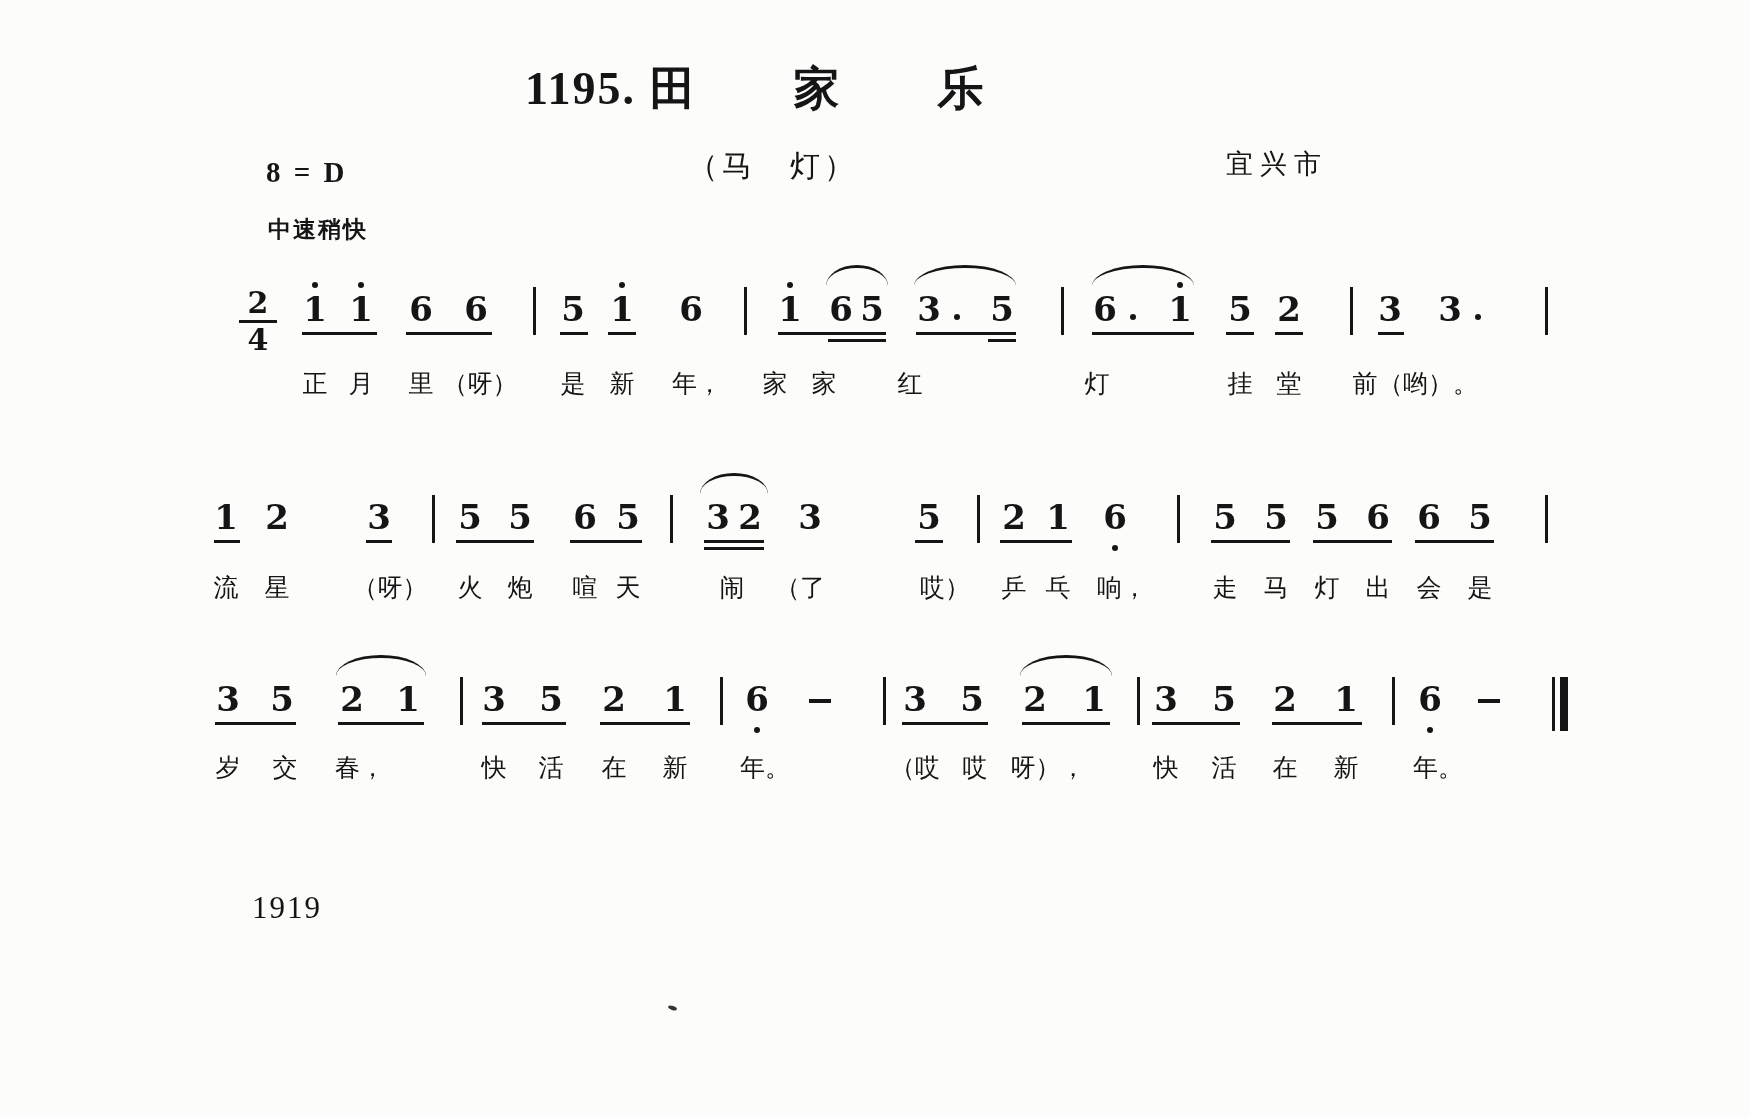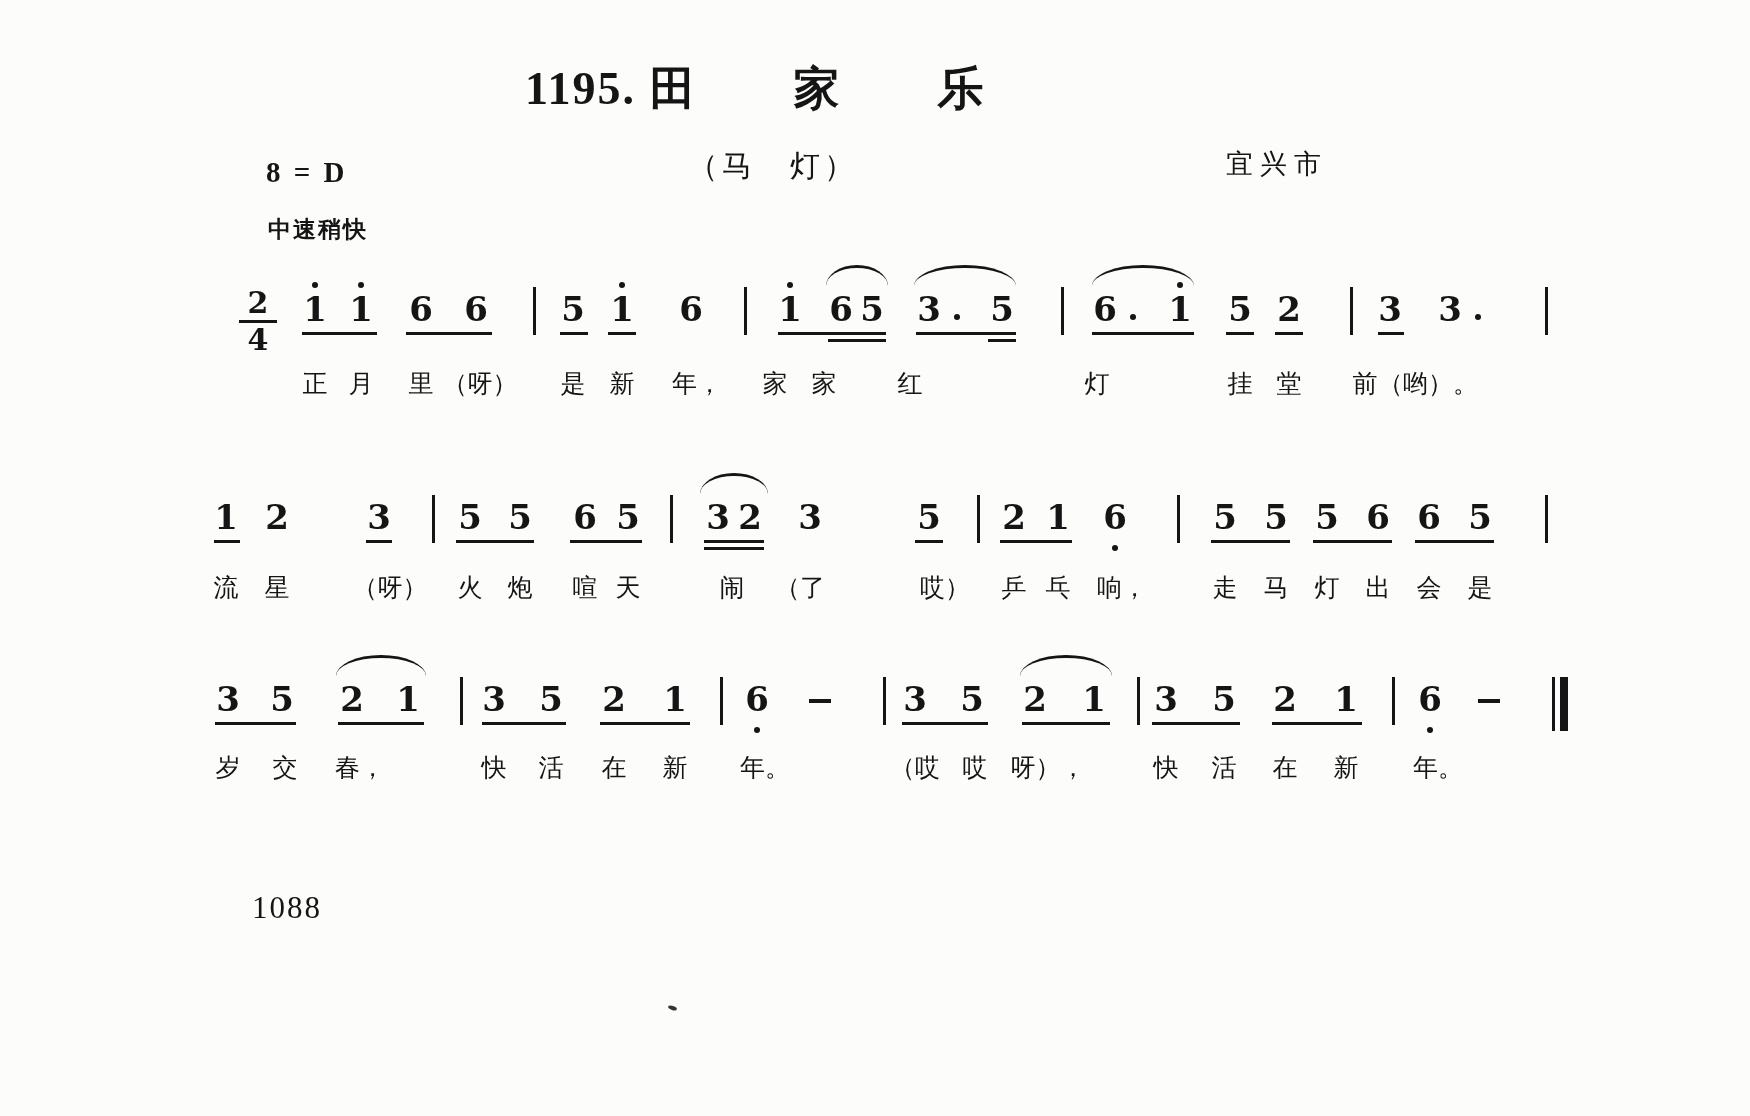--- a/index.html
+++ b/index.html
@@ -217,15 +217,15 @@
       <div class="lyric" style="left: 915px; top: 752px;">（哎</div>
       <div class="lyric" style="left: 975px; top: 752px;">哎</div>
       <div class="lyric" style="left: 1048px; top: 752px;">呀），</div>
       <div class="lyric" style="left: 1166px; top: 752px;">快</div>
       <div class="lyric" style="left: 1224px; top: 752px;">活</div>
       <div class="lyric" style="left: 1285px; top: 752px;">在</div>
       <div class="lyric" style="left: 1346px; top: 752px;">新</div>
       <div class="lyric" style="left: 1438px; top: 752px;">年。</div>
     </div>
 
-  <div class="abs" id="page-number">1088</div>
+  <div class="abs" id="page-number">1919</div>
   <div class="abs" id="ink-speck"></div>
 </div>
 
 </body></html>

